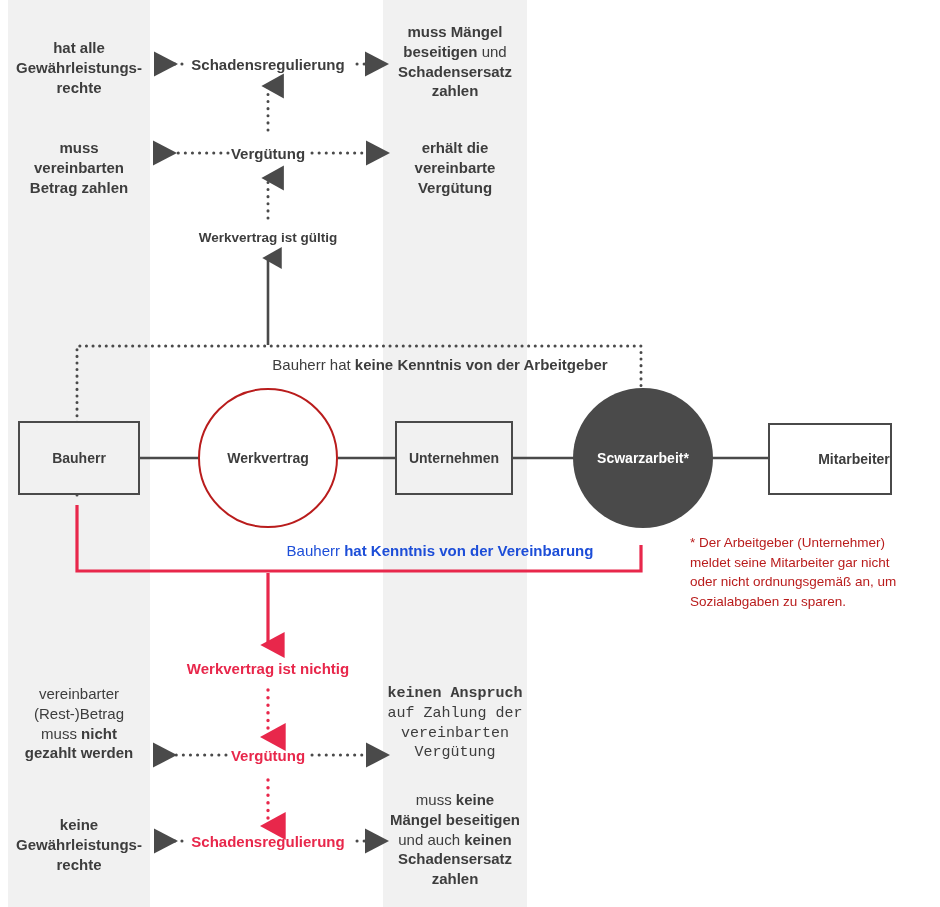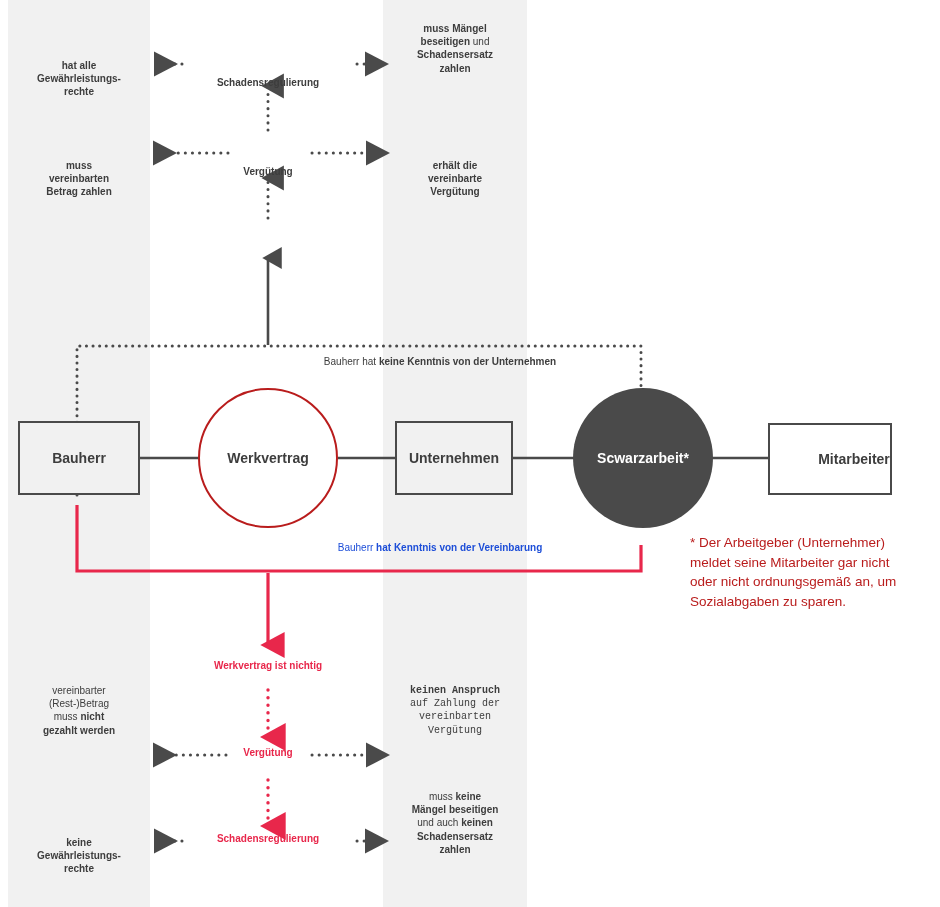--- a/index.html
+++ b/index.html
@@ -34,25 +34,25 @@
     left: 0; top: 0;
     width: 940px; height: 907px;
     pointer-events: none;
   }
 
   
   .tx {
     position: absolute;
     text-align: center;
     line-height: 1.32;
-    font-size: 10px;
+    font-size: 15px;
     color: #3d3d3d;
     white-space: pre-line;
   }
-  .tx.bold { font-weight: bold; margin-top: 21px; }
+  .tx.bold { font-weight: bold; }
   .tx.red  { color: #e8274b; font-weight: bold; }
 
   .tx b { font-weight: bold; }
   .tx .norm { font-weight: normal; }
 
   
   .node {
     position: absolute;
     display: flex;
     align-items: center;
@@ -198,22 +198,23 @@
   <div class="tx bold" style="left:8px; top:138px; width:142px;">muss
 vereinbarten
 Betrag zahlen</div>
 
   <div class="tx bold" style="left:204px; top:144px; width:128px;">Vergütung</div>
 
   <div class="tx bold" style="left:383px; top:138px; width:144px;">erhält die
 vereinbarte
 Vergütung</div>
 
-
-  <div class="tx" style="left:240px; top:355px; width:400px; text-align:center;"><span class="norm">Bauherr hat </span><b>keine Kenntnis von der Unternehmen</b></div>
+  <div class="tx bold" style="left:168px; top:229px; width:200px; font-size:13.5px;">Werkvertrag ist gültig</div>
+
+  <div class="tx" style="left:240px; top:355px; width:400px; text-align:center;"><span class="norm">Bauherr hat </span><b>keine Kenntnis von der Arbeitgeber</b></div>
 
   <div class="tx" style="left:240px; top:541px; width:400px; text-align:center; color:#1d4ed8;"><span class="norm">Bauherr </span><b>hat Kenntnis von der Vereinbarung</b></div>
 
   <div class="node box" style="left:18px; top:421px; width:122px; height:74px;">
     <span>Bauherr</span>
   </div>
 
   <div class="node circle-open" style="left:198px; top:388px; width:140px; height:140px;">
     <span>Werkvertrag</span>
   </div>

